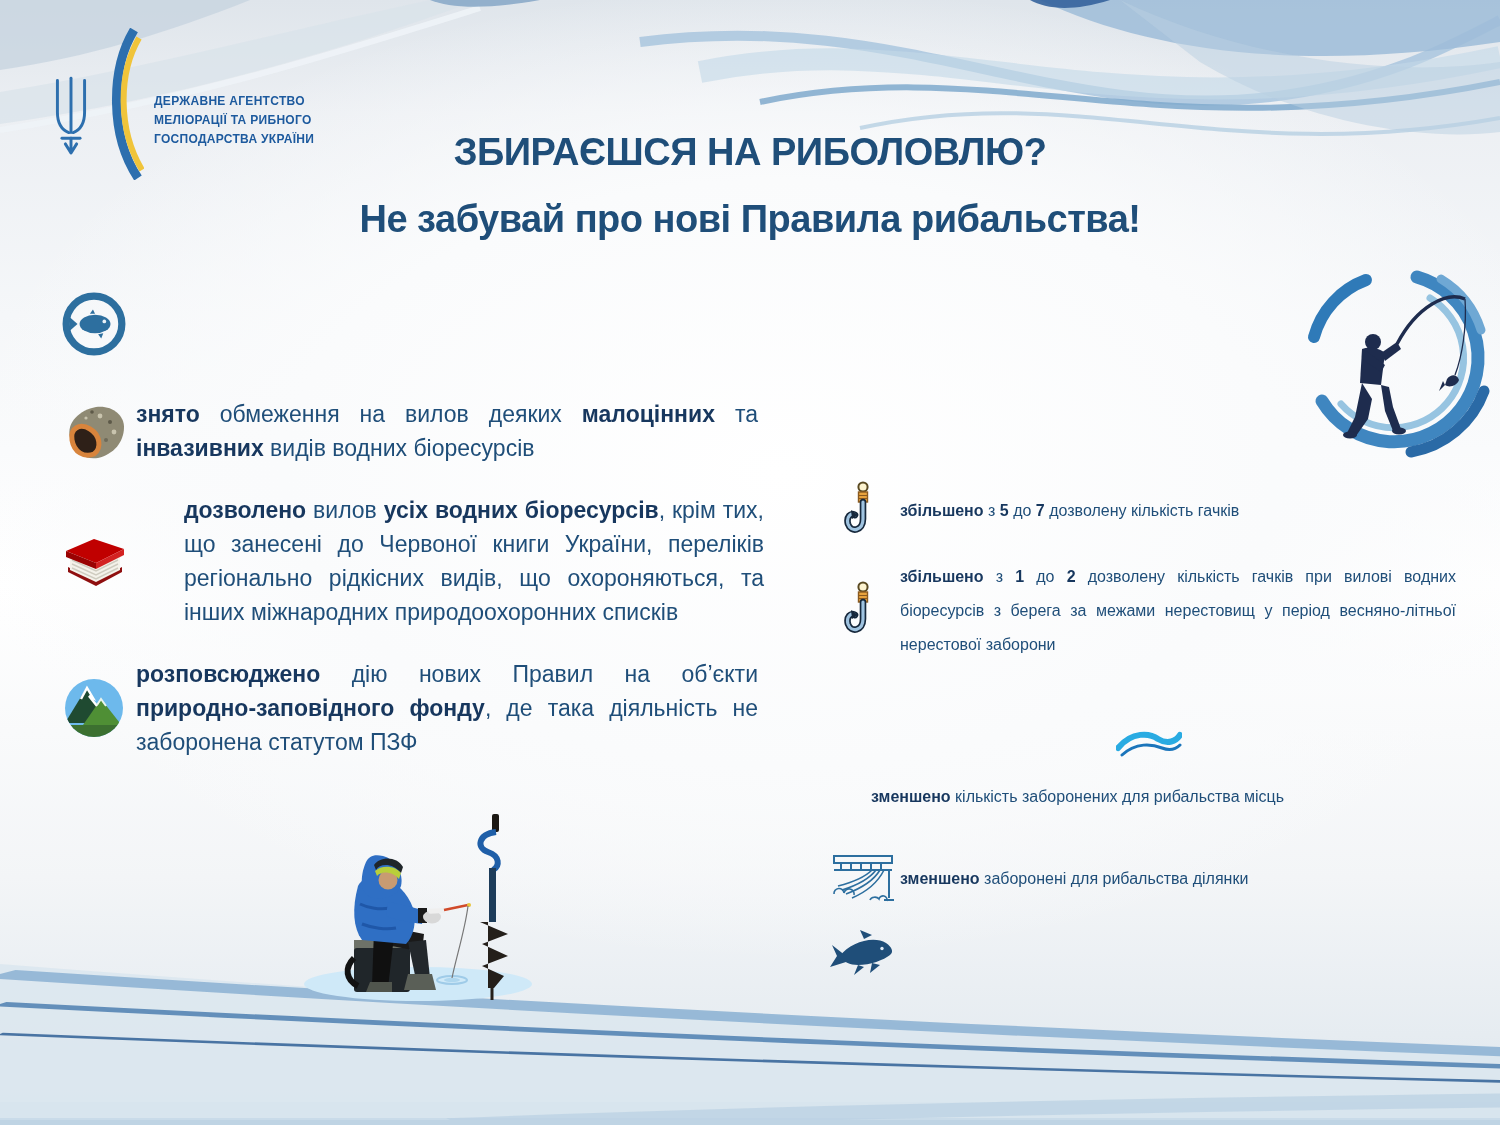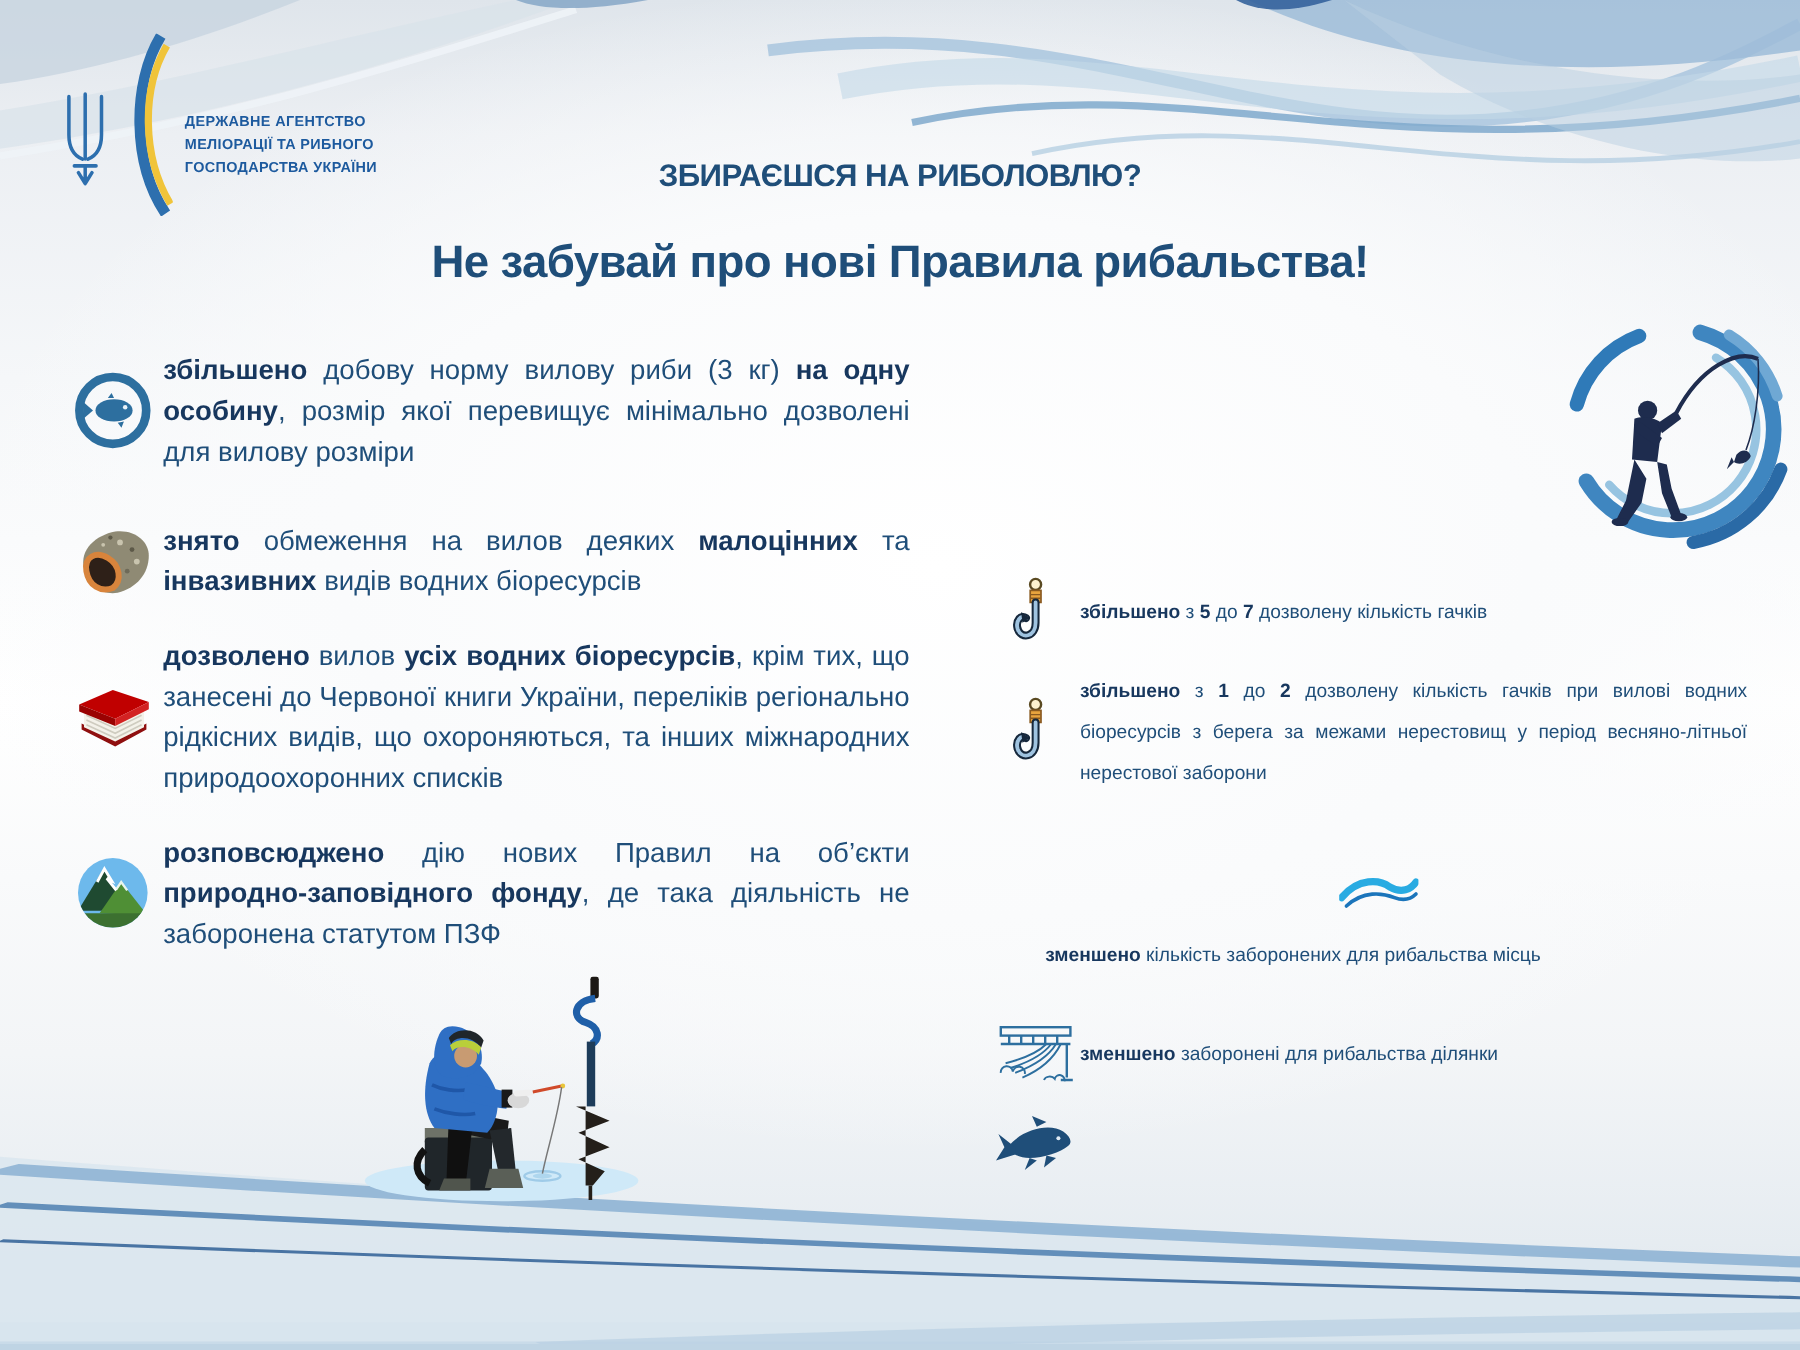--- a/index.html
+++ b/index.html
@@ -15,38 +15,38 @@
   .deco.top{top:0;}
   .deco.bot{bottom:0;}
 
   .brand{position:absolute;left:48px;top:28px;display:flex;align-items:center;}
   .brand .trident{margin-top:30px;}
   .brand .ribbon{margin-left:8px;}
   .brand-name{margin-left:10px;margin-top:32px;color:#1d5a9e;font-weight:bold;
     font-size:12px;line-height:19px;letter-spacing:.3px;}
 
   .title{position:absolute;left:0;top:131px;width:1500px;margin:0;text-align:center;
-    font-size:26px;font-weight:bold;color:#1f4e79;letter-spacing:-.5px;}
+    font-size:38px;font-weight:bold;color:#1f4e79;letter-spacing:-.5px;}
   .subtitle{position:absolute;left:0;top:198px;width:1500px;margin:0;text-align:center;
     font-size:38px;font-weight:bold;color:#1f4e79;letter-spacing:-.5px;}
 
   .col{position:absolute;display:flex;flex-direction:column;}
   .col-left{left:52px;top:291px;width:712px;}
   .col-right{left:826px;top:480px;width:646px;}
   .item{display:flex;align-items:center;}
   .item .ic{flex:0 0 84px;display:flex;justify-content:center;align-items:center;}
   .col-right .item .ic{flex:0 0 74px;}
   .item .txt{margin:0;text-align:justify;color:#1f4e79;}
   .col-left .item .txt{width:622px;font-size:23px;line-height:34px;}
   .col-right .item .txt{width:556px;font-size:16px;line-height:34px;}
   .txt .b{font-weight:bold;color:#17375e;}
 
   .col-left .item-0{margin-bottom:40px;}
   .col-left .item-1{margin-bottom:28px;}
-  .col-left .item-2{margin-bottom:28px;}
+  .col-left .item-2{margin-bottom:28px;gap:48px;}
   .col-right .item-0{margin-bottom:18px;}
   .col-right .item-1{margin-bottom:44px;}
   .col-right .item-2{margin-bottom:38px;flex-direction:column;}
   .col-right .item-3{margin-bottom:16px;}
 
   .fisher-logo{position:absolute;left:1296px;top:246px;}
   .ice-fisher{position:absolute;left:296px;top:808px;}
 </style>
 </head>
 <body>
@@ -136,21 +136,20 @@
     <div class="item item-0">
       <span class="ic">
         <svg width="66" height="66" viewBox="0 0 64 64">
           <circle cx="32" cy="32" r="27" fill="none" stroke="#2d6f9f" stroke-width="7"></circle>
           <path d="M16,32 L8,25 L8,39 Z" fill="#2d6f9f"></path>
           <ellipse cx="33" cy="32" rx="15" ry="9" fill="#2d6f9f"></ellipse>
           <path d="M28,22 l3,-4 2,4 Z M36,42 l3,4 2,-5 Z" fill="#2d6f9f"></path>
           <circle cx="42" cy="29.5" r="1.8" fill="#eaf2f8"></circle>
         </svg>
       </span>
-      <p class="txt"><span class="b">збільшено</span><span> добову норму вилову риби (3 кг) </span><span class="b">на одну особину</span><span>, розмір якої перевищує мінімально дозволені для вилову розміри</span></p>
     </div>
 
     <div class="item item-1">
       <span class="ic">
         <svg width="64" height="58" viewBox="0 0 64 58">
           <path d="M8,36 C4,20 18,8 34,5 C50,3 62,13 62,25 C62,40 52,52 36,56 C22,58 12,50 8,36 Z" fill="#8f8a74"></path>
           <circle cx="38" cy="14" r="2.4" fill="#c9c4ae"></circle>
             <circle cx="48" cy="20" r="2" fill="#5d5948"></circle>
           <circle cx="30" cy="10" r="1.8" fill="#5d5948"></circle>
             <circle cx="52" cy="30" r="2.4" fill="#c9c4ae"></circle>

